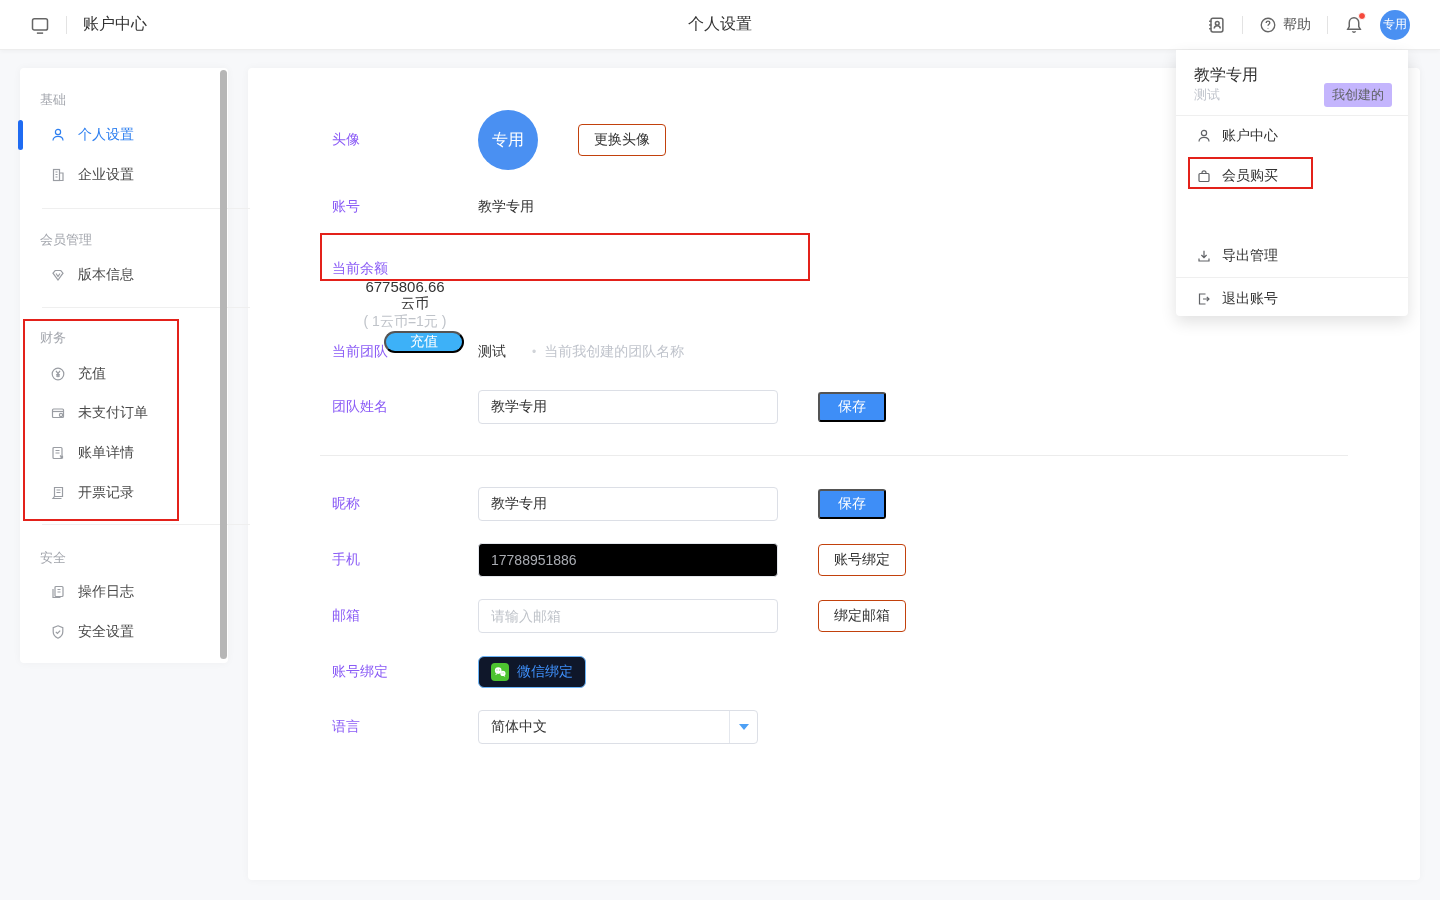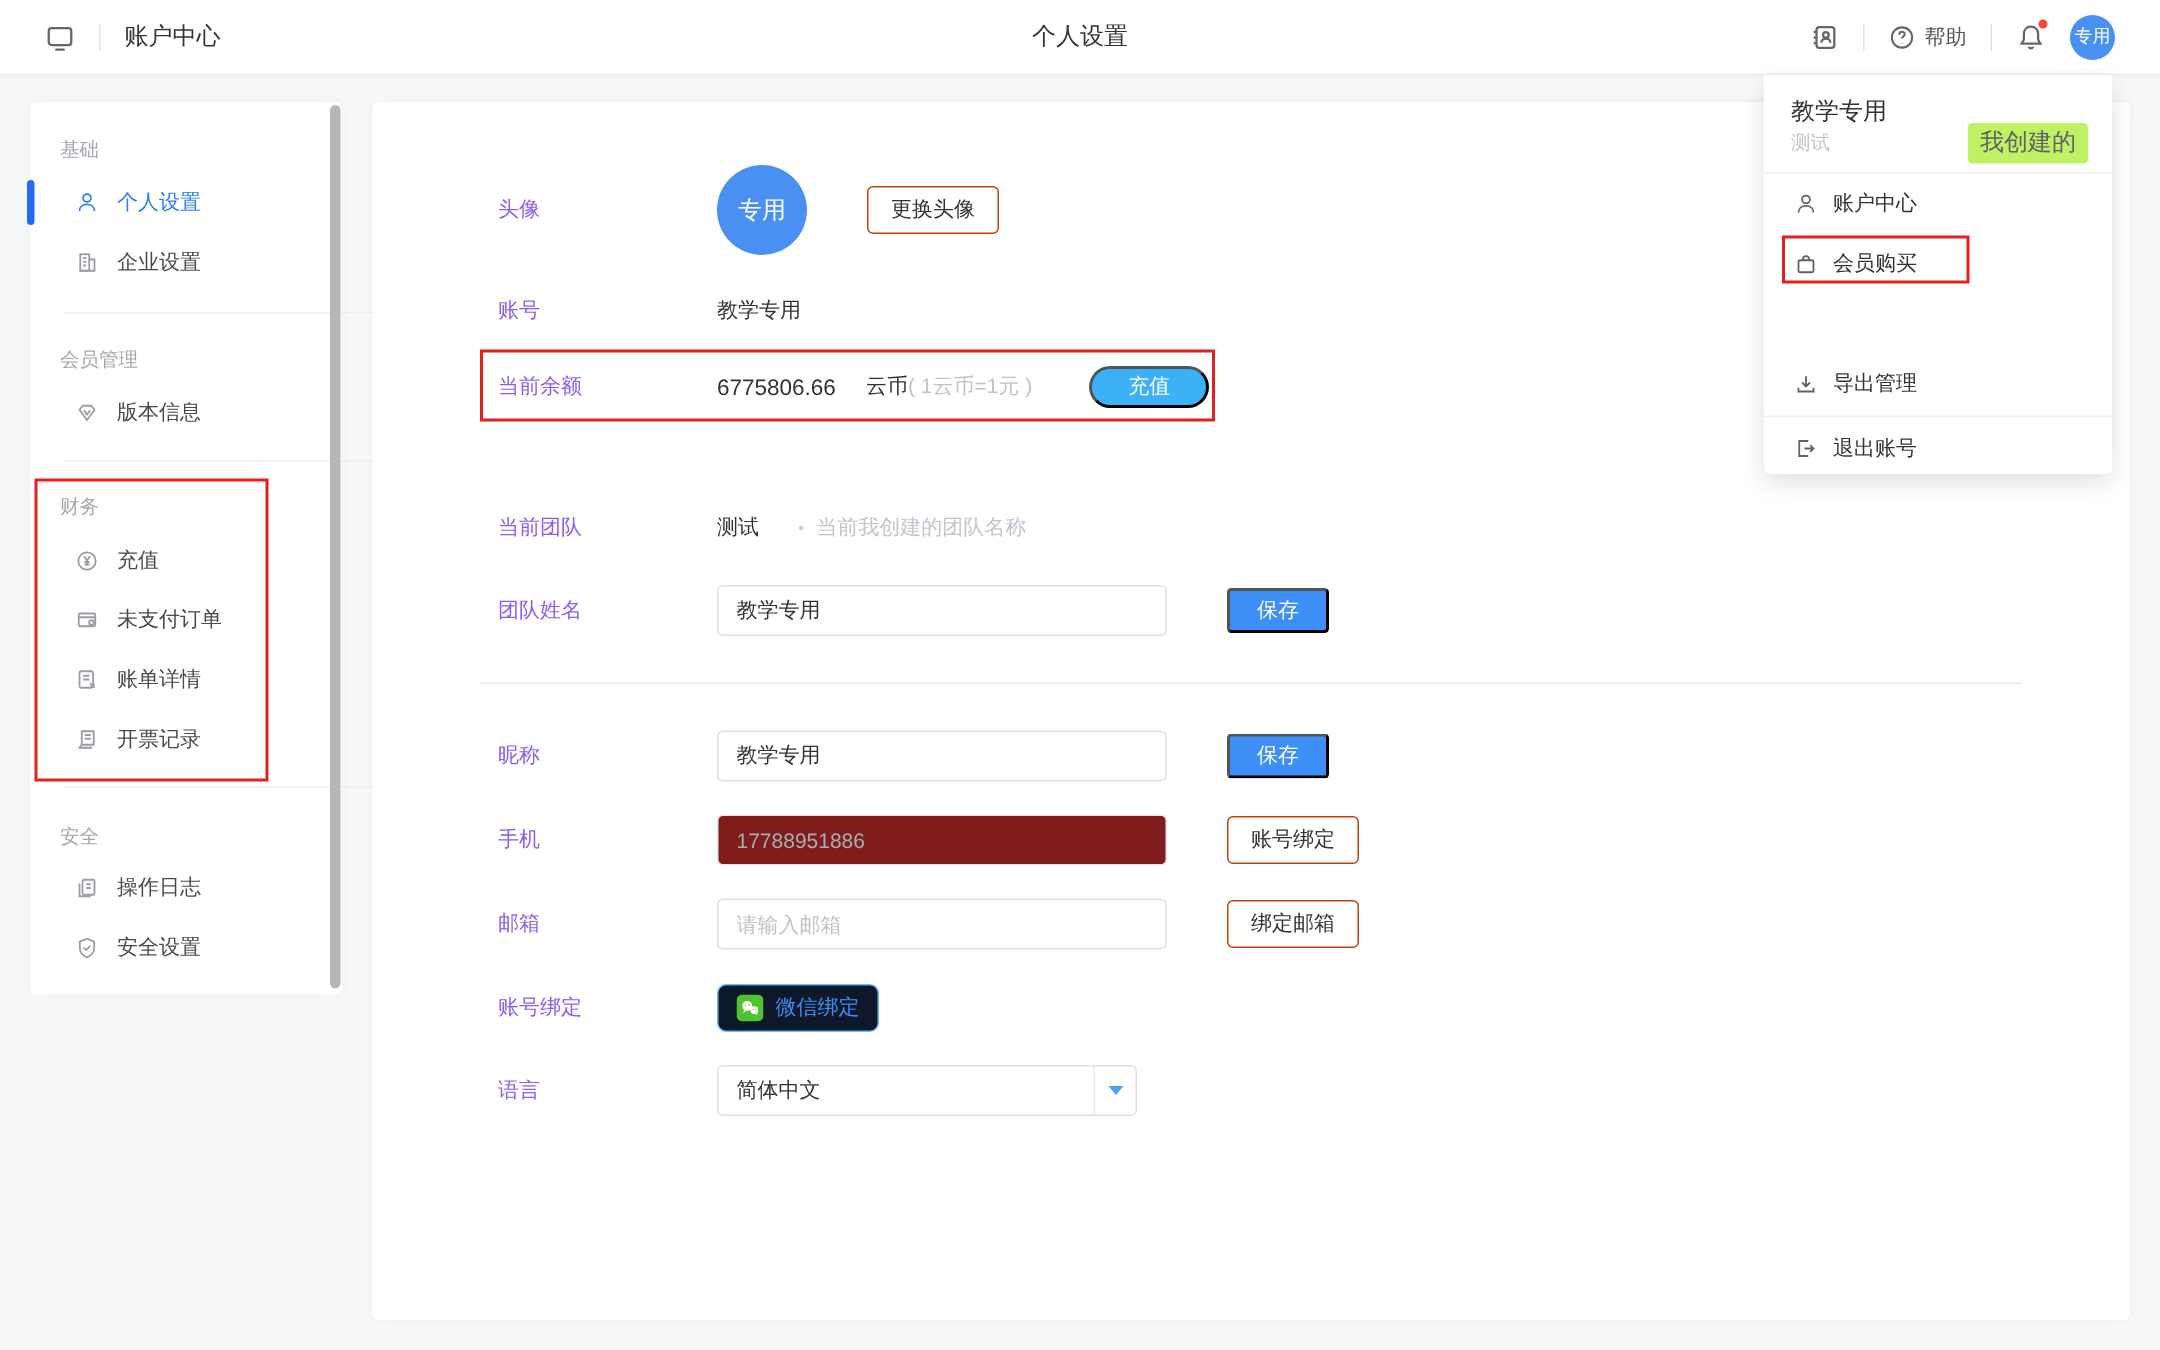--- a/index.html
+++ b/index.html
@@ -77,21 +77,21 @@
   .unit { font-size:14px; color:#333; margin-left:20px; }
   .note { font-size:14px; color:#bfc3c9; }
   .hint { font-size:14px; color:#c0c4cc; margin-left:26px; display:flex; align-items:center; gap:8px; }
   .dot { font-size:12px; color:#d0d3d8; }
   .inp {
     width:300px; height:34px; border:1px solid #dcdfe6; border-radius:4px;
     padding:0 12px; font-size:14px; color:#333; outline:none; background:#fff;
     font-family:"Liberation Sans","DejaVu Sans",sans-serif;
   }
   .inp::placeholder { color:#bfc3c9; }
-  .inp:disabled { background:#7f1d1d; color:#a9acb2; border-color:#e4e7ed; }
+  .inp:disabled { background:#000000; color:#a9acb2; border-color:#e4e7ed; }
   .after-gap { margin-left:40px; }
   .hdiv { position:absolute; border-top:1px solid #ececec; }
   .wx-btn {
     display:inline-flex; align-items:center; gap:8px; height:32px; padding:0 12px;
     border:1px solid #6cb5f9; border-radius:6px; background:#0f172a;
     color:#3e8ef7; font-size:14px; cursor:pointer;
   }
   .select {
     width:280px; height:34px; border:1px solid #dcdfe6; border-radius:4px;
     display:flex; align-items:center; background:#fff; cursor:pointer;
@@ -107,21 +107,21 @@
   
   .dropdown {
     position:absolute; left:1176px; top:50px; width:232px; height:266px;
     background:#fff; border-radius:0 0 4px 4px;
     box-shadow:0 6px 16px rgba(0,0,0,.12); z-index:50;
   }
   .dd-el { position:absolute; left:0; width:100%; }
   .dd-title { padding-left:18px; font-size:16px; color:#333; font-weight:500; height:20px; line-height:20px; }
   .dd-sub { padding:0 16px 0 18px; height:20px; display:flex; align-items:center; justify-content:space-between; }
   .dd-sub-name { font-size:13px; color:#c0c4cc; }
-  .dd-badge { background:#bef264; color:#606266; font-size:16px; padding:3px 8px; border-radius:3px;margin-left:44px; }
+  .dd-badge { background:#c4b5fd; color:#606266; font-size:13px; padding:3px 8px; border-radius:3px;margin-left:44px; }
   .dd-div { margin:0; border-top:1px solid #efefef; }
   .dd-item {
     height:40px; display:flex; align-items:center; gap:10px; padding-left:20px;
     font-size:14px; color:#333; cursor:pointer;
   }
   .dd-item .ic { color:#606266; }
 
   
   .hl { position:absolute; border:2px solid #e3211a; pointer-events:none; z-index:60; }
 
@@ -299,21 +299,21 @@
       <span class="flabel">头像</span>
       <span class="avatar-lg">专用</span>
       <button class="btn btn-white after-gap">更换头像</button>
     </div>
 
     <div class="row" style="top:129px; height:20px;">
       <span class="flabel">账号</span>
       <span class="fvalue">教学专用</span>
     </div>
 
-    <div class="row" style="top:176px; height:28px;">
+    <div class="row" style="top:192px; height:28px;flex-direction:column;">
       <span class="flabel">当前余额</span>
       <span class="num">6775806.66</span>
       <span class="unit">云币</span>
       <span class="note">( 1云币=1元 )</span>
       <button class="btn btn-pill" style="margin-left:38px;">充值</button>
     </div>
     <div class="hl" style="left:72px; top:165px; width:490px; height:48px;"></div>
 
     <div class="row" style="top:274px; height:20px;">
       <span class="flabel">当前团队</span>

